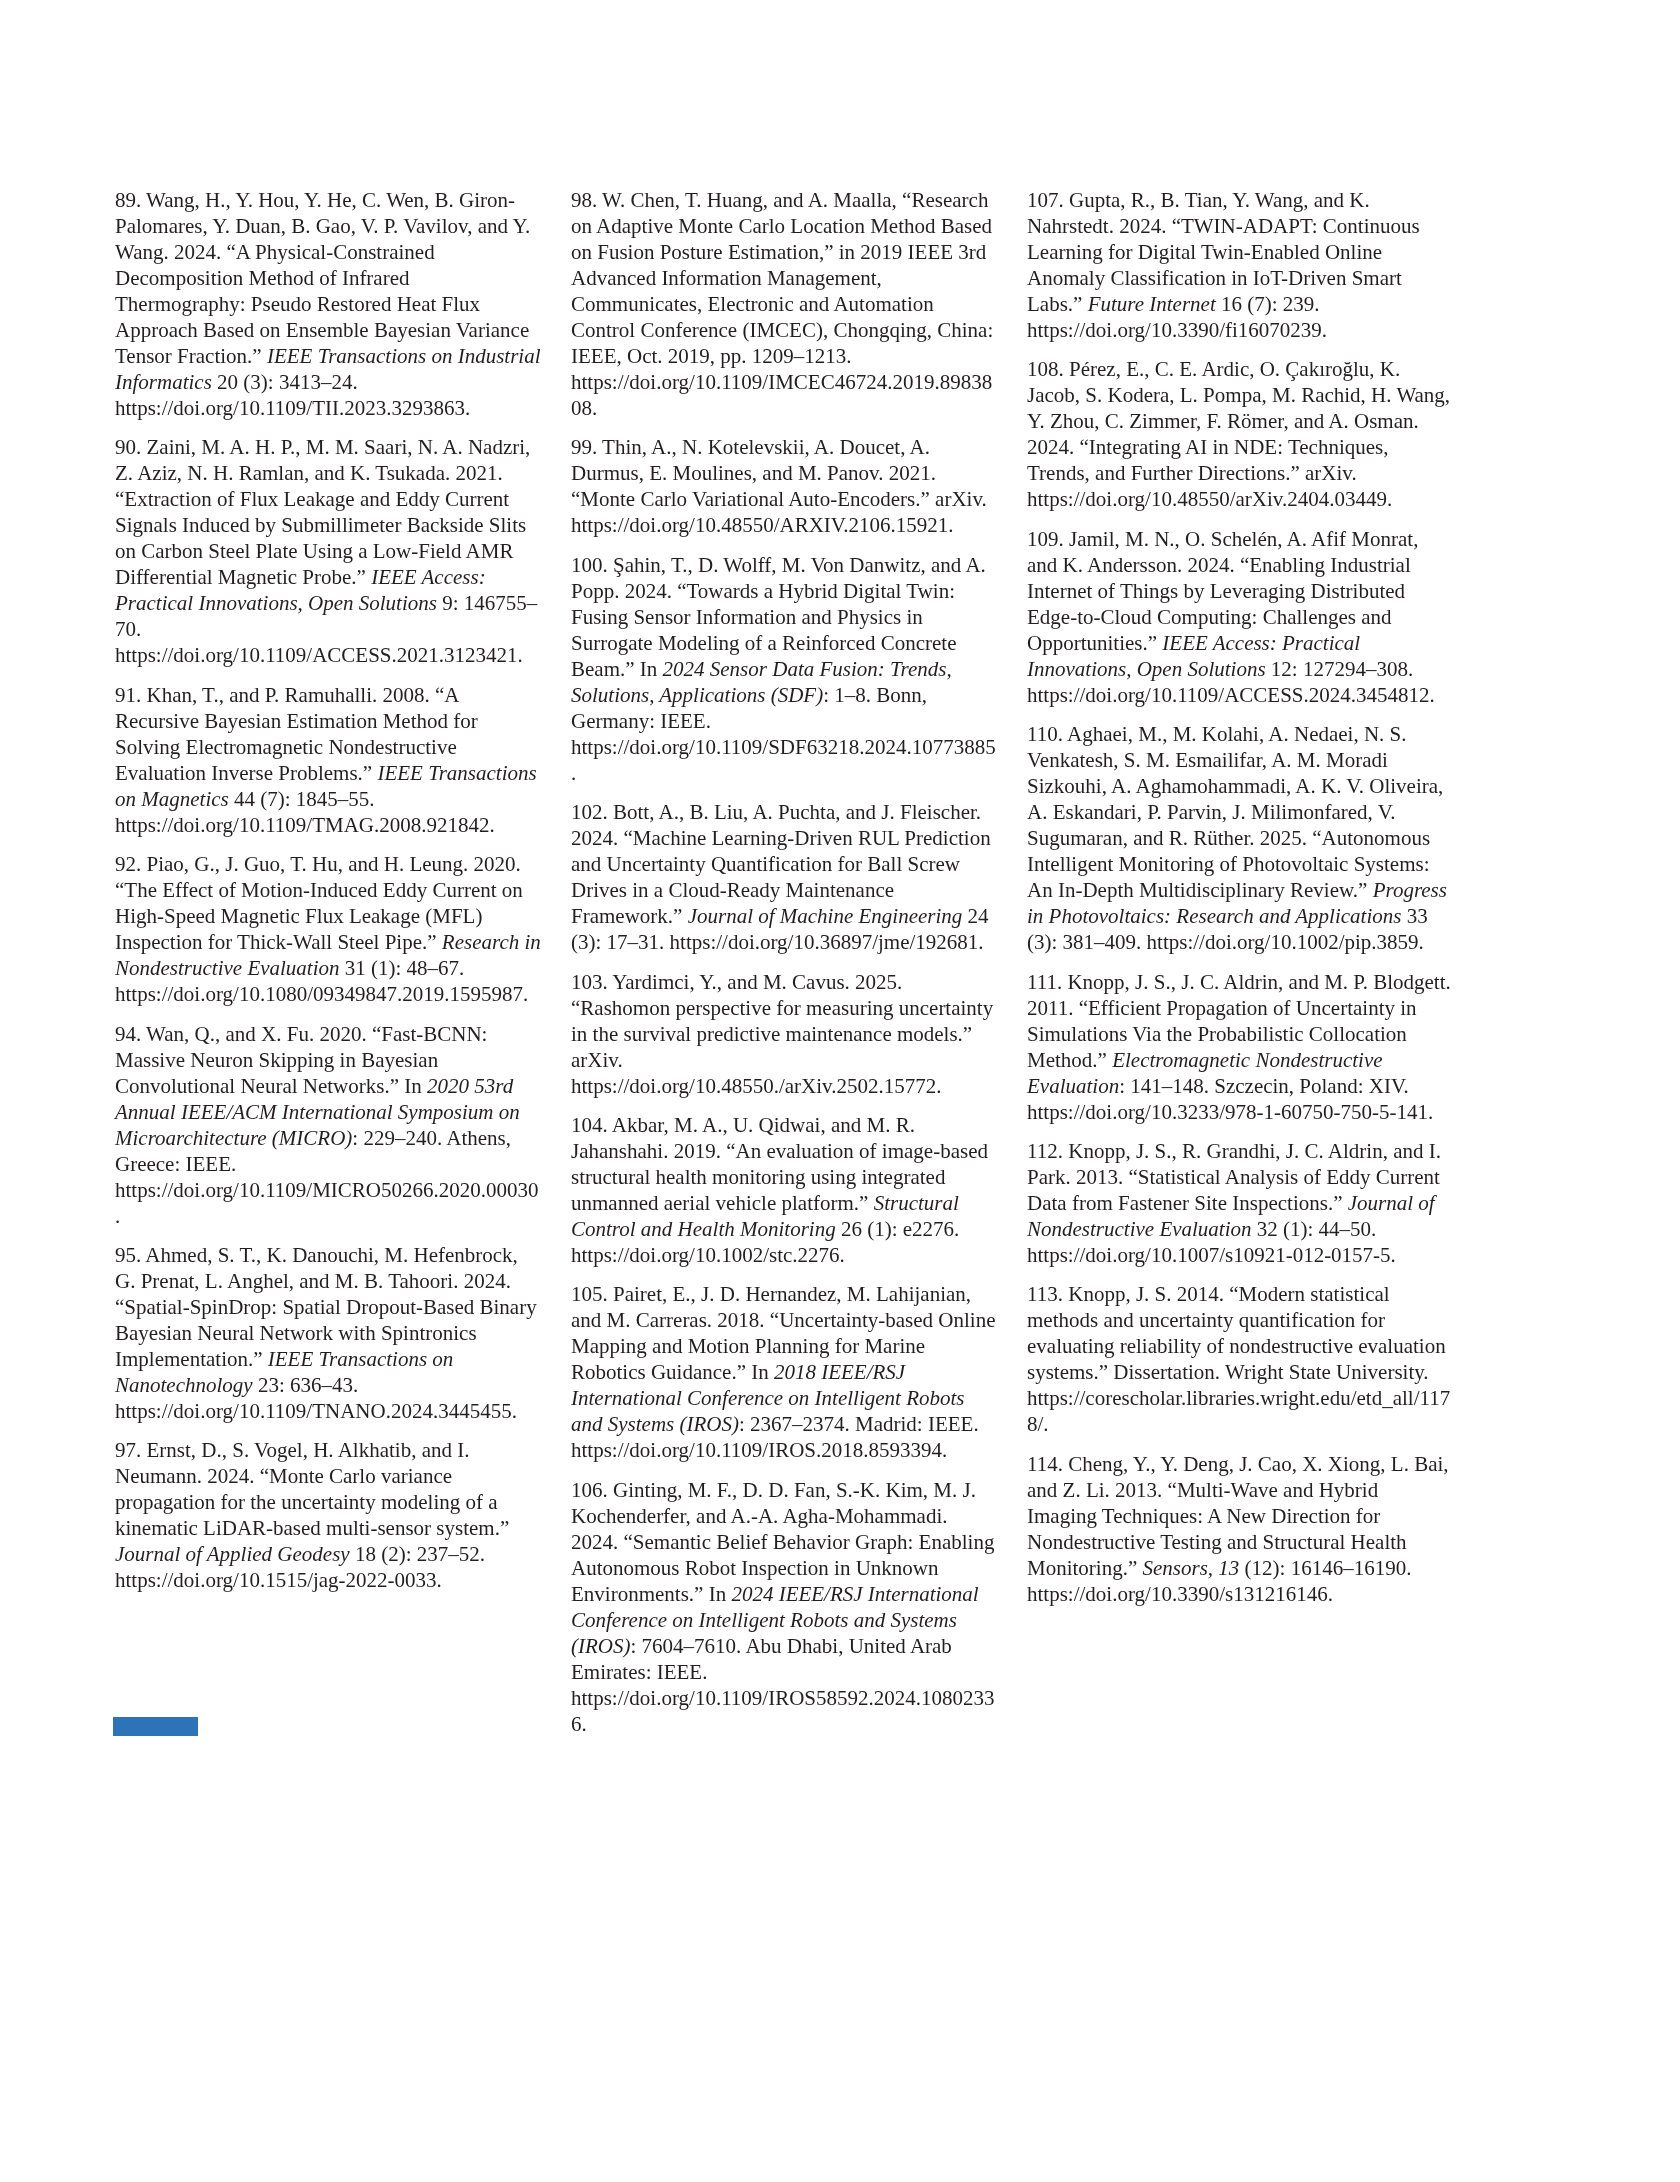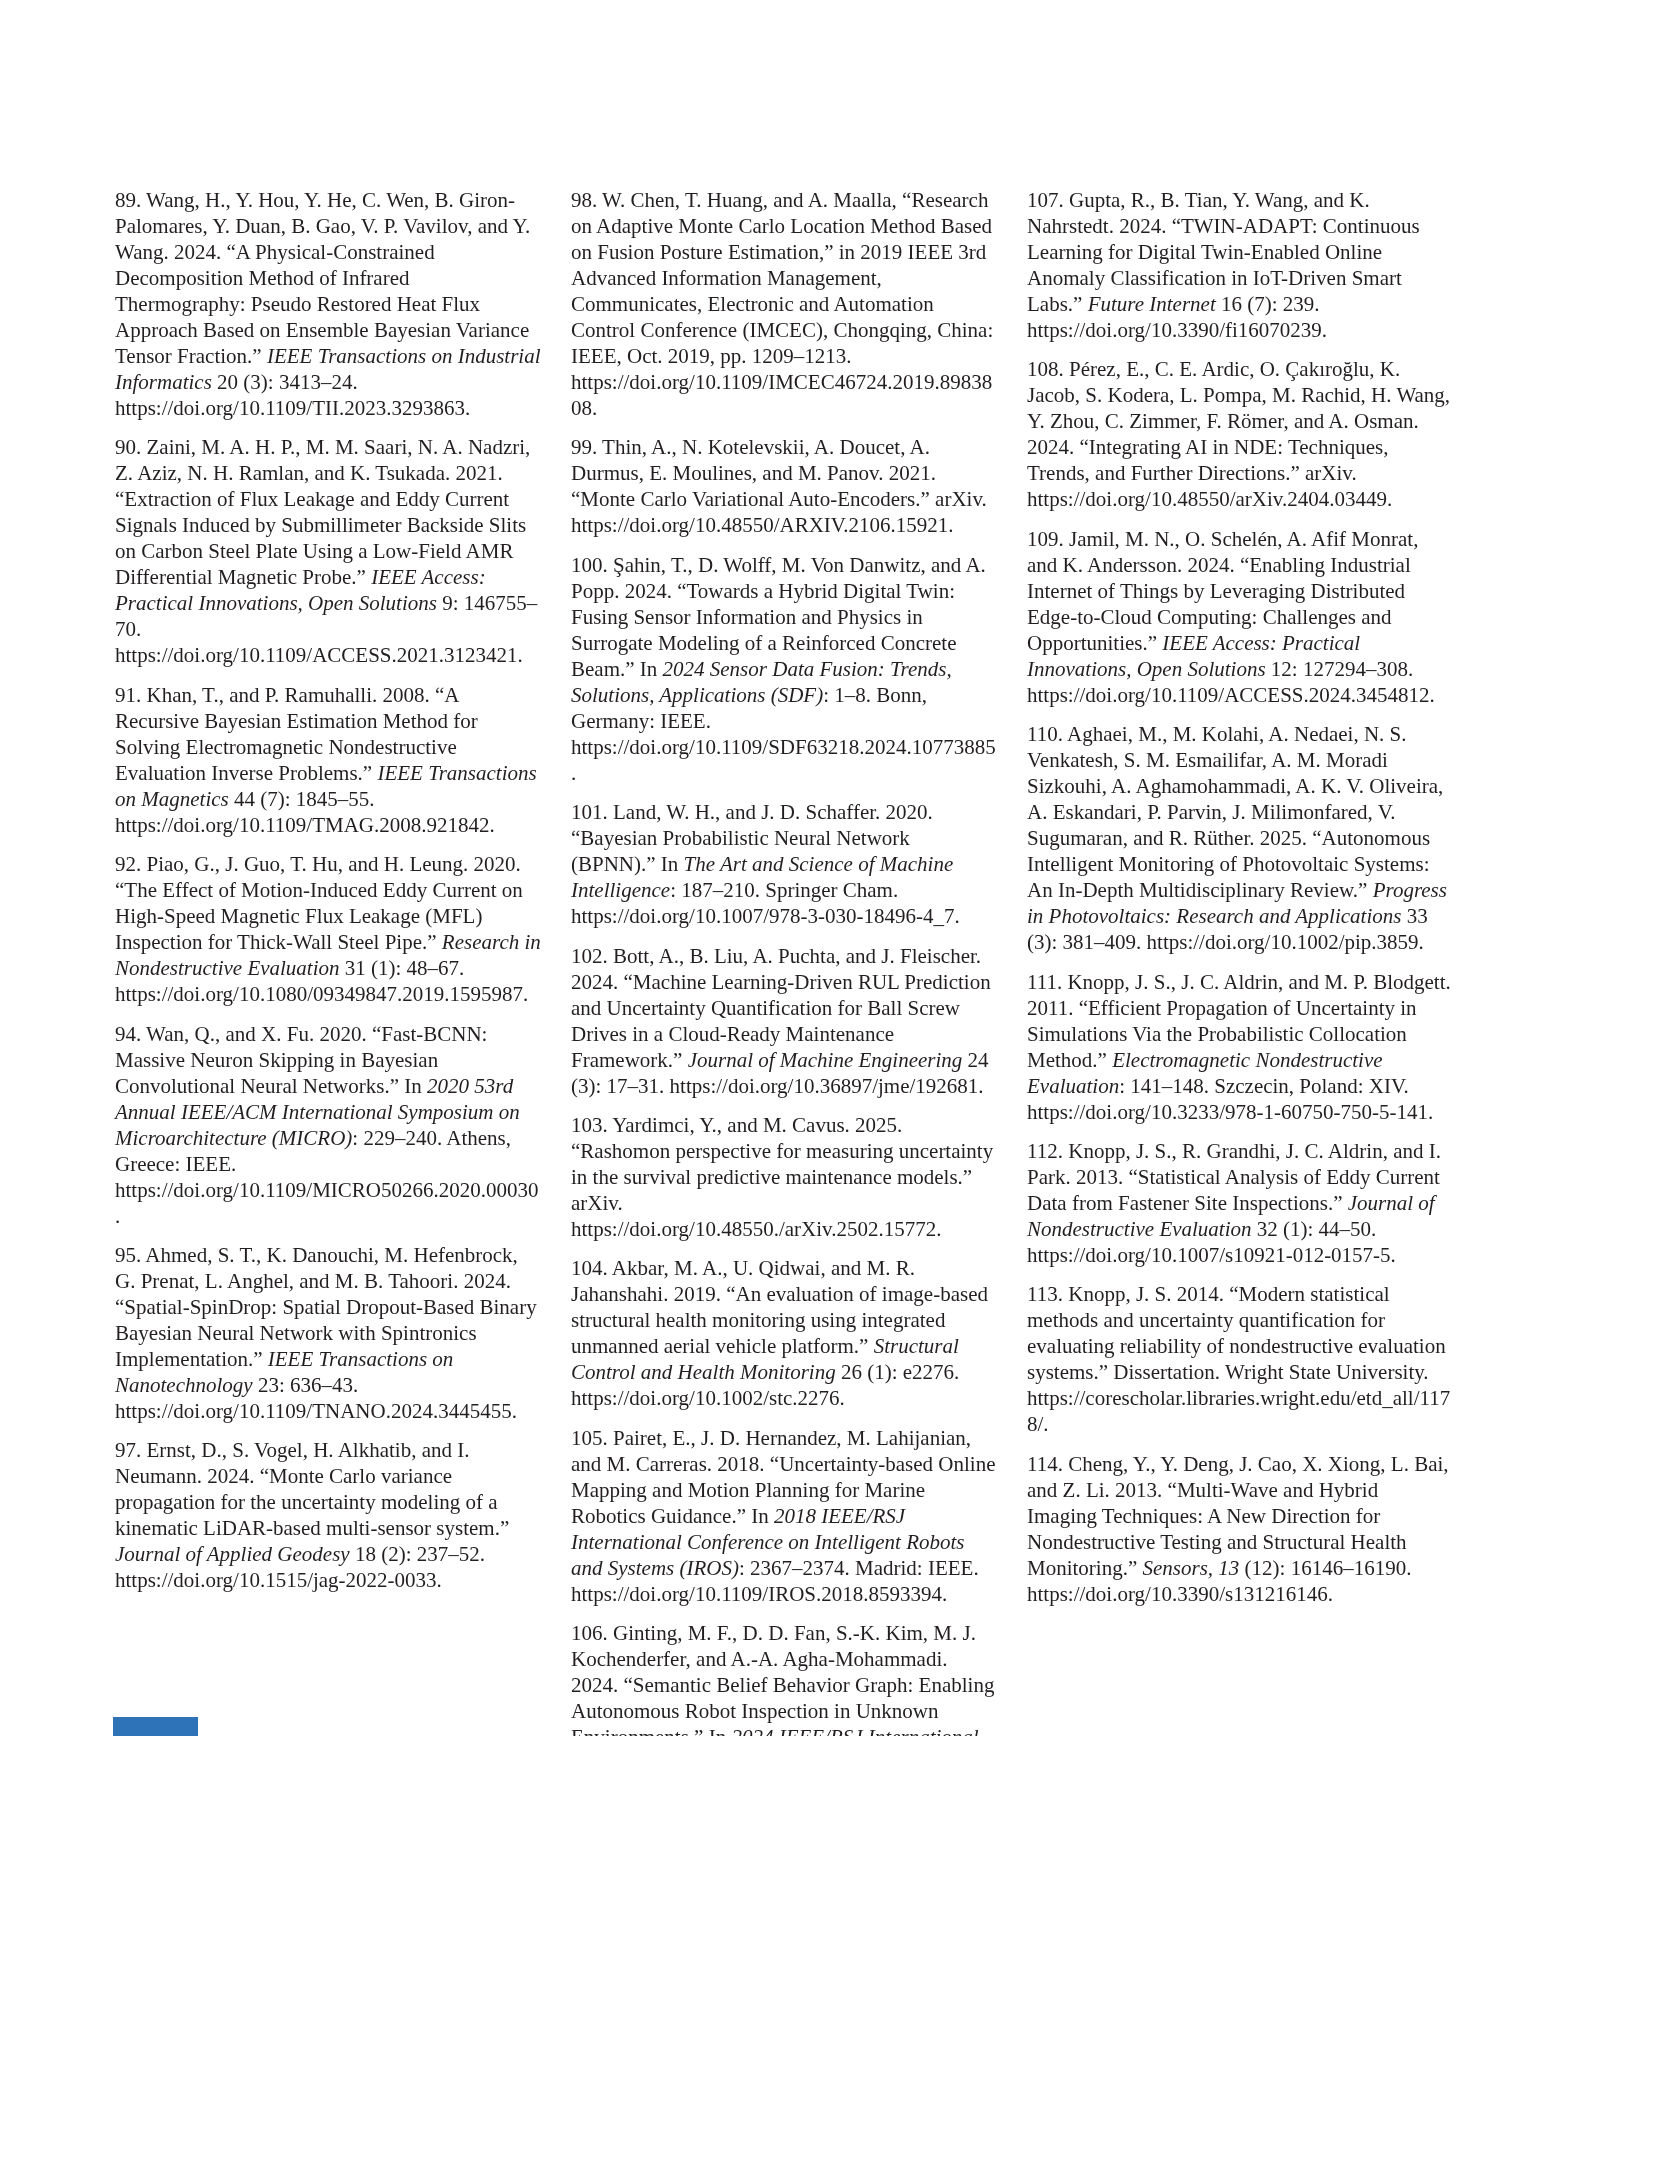--- a/index.html
+++ b/index.html
@@ -82,21 +82,20 @@
         <p class="ref"><span>91. Khan, T., and P. Ramuhalli. 2008. “A Recursive Bayesian Estimation Method for Solving Electromagnetic Nondestructive Evaluation Inverse Problems.” </span><i>IEEE Transactions on Magnetics</i><span> 44 (7): 1845–55. https://doi.org/10.1109/TMAG.2008.921842.</span></p>
         <p class="ref"><span>92. Piao, G., J. Guo, T. Hu, and H. Leung. 2020. “The Effect of Motion-Induced Eddy Current on High-Speed Magnetic Flux Leakage (MFL) Inspection for Thick-Wall Steel Pipe.” </span><i>Research in Nondestructive Evaluation</i><span> 31 (1): 48–67. https://doi.org/10.1080/09349847.2019.1595987.</span></p>
         <p class="ref"><span>94. Wan, Q., and X. Fu. 2020. “Fast-BCNN: Massive Neuron Skipping in Bayesian Convolutional Neural Networks.” In </span><i>2020 53rd Annual IEEE/ACM International Symposium on Microarchitecture (MICRO)</i><span>: 229–240. Athens, Greece: IEEE. https://doi.org/10.1109/MICRO50266.2020.00030.</span></p>
         <p class="ref"><span>95. Ahmed, S. T., K. Danouchi, M. Hefenbrock, G. Prenat, L. Anghel, and M. B. Tahoori. 2024. “Spatial-SpinDrop: Spatial Dropout-Based Binary Bayesian Neural Network with Spintronics Implementation.” </span><i>IEEE Transactions on Nanotechnology</i><span> 23: 636–43. https://doi.org/10.1109/TNANO.2024.3445455.</span></p>
         <p class="ref"><span>97. Ernst, D., S. Vogel, H. Alkhatib, and I. Neumann. 2024. “Monte Carlo variance propagation for the uncertainty modeling of a kinematic LiDAR-based multi-sensor system.” </span><i>Journal of Applied Geodesy</i><span> 18 (2): 237–52. https://doi.org/10.1515/jag-2022-0033.</span></p>
       </section>
     <section class="col">
         <p class="ref"><span>98. W. Chen, T. Huang, and A. Maalla, “Research on Adaptive Monte Carlo Location Method Based on Fusion Posture Estimation,” in 2019 IEEE 3rd Advanced Information Management, Communicates, Electronic and Automation Control Conference (IMCEC), Chongqing, China: IEEE, Oct. 2019, pp. 1209–1213. https://doi.org/10.1109/IMCEC46724.2019.8983808.</span></p>
         <p class="ref"><span>99. Thin, A., N. Kotelevskii, A. Doucet, A. Durmus, E. Moulines, and M. Panov. 2021. “Monte Carlo Variational Auto-Encoders.” arXiv. https://doi.org/10.48550/ARXIV.2106.15921.</span></p>
         <p class="ref"><span>100. Şahin, T., D. Wolff, M. Von Danwitz, and A. Popp. 2024. “Towards a Hybrid Digital Twin: Fusing Sensor Information and Physics in Surrogate Modeling of a Reinforced Concrete Beam.” In </span><i>2024 Sensor Data Fusion: Trends, Solutions, Applications (SDF)</i><span>: 1–8. Bonn, Germany: IEEE. https://doi.org/10.1109/SDF63218.2024.10773885.</span></p>
-        <p class="ref"><span>101. Land, W. H., and J. D. Schaffer. 2020. “Bayesian Probabilistic Neural Network (BPNN).” In </span><i>The Art and Science of Machine Intelligence</i><span>: 187–210. Springer Cham. https://doi.org/10.1007/978-3-030-18496-4_7.</span></p>
         <p class="ref"><span>102. Bott, A., B. Liu, A. Puchta, and J. Fleischer. 2024. “Machine Learning-Driven RUL Prediction and Uncertainty Quantification for Ball Screw Drives in a Cloud-Ready Maintenance Framework.” </span><i>Journal of Machine Engineering</i><span> 24 (3): 17–31. https://doi.org/10.36897/jme/192681.</span></p>
         <p class="ref"><span>103. Yardimci, Y., and M. Cavus. 2025. “Rashomon perspective for measuring uncertainty in the survival predictive maintenance models.” arXiv. https://doi.org/10.48550./arXiv.2502.15772.</span></p>
         <p class="ref"><span>104. Akbar, M. A., U. Qidwai, and M. R. Jahanshahi. 2019. “An evaluation of image-based structural health monitoring using integrated unmanned aerial vehicle platform.” </span><i>Structural Control and Health Monitoring</i><span> 26 (1): e2276. https://doi.org/10.1002/stc.2276.</span></p>
         <p class="ref"><span>105. Pairet, E., J. D. Hernandez, M. Lahijanian, and M. Carreras. 2018. “Uncertainty-based Online Mapping and Motion Planning for Marine Robotics Guidance.” In </span><i>2018 IEEE/RSJ International Conference on Intelligent Robots and Systems (IROS)</i><span>: 2367–2374. Madrid: IEEE. https://doi.org/10.1109/IROS.2018.8593394.</span></p>
         <p class="ref"><span>106. Ginting, M. F., D. D. Fan, S.-K. Kim, M. J. Kochenderfer, and A.-A. Agha-Mohammadi. 2024. “Semantic Belief Behavior Graph: Enabling Autonomous Robot Inspection in Unknown Environments.” In </span><i>2024 IEEE/RSJ International Conference on Intelligent Robots and Systems (IROS)</i><span>: 7604–7610. Abu Dhabi, United Arab Emirates: IEEE. https://doi.org/10.1109/IROS58592.2024.10802336.</span></p>
       </section>
     <section class="col">
         <p class="ref"><span>107. Gupta, R., B. Tian, Y. Wang, and K. Nahrstedt. 2024. “TWIN-ADAPT: Continuous Learning for Digital Twin-Enabled Online Anomaly Classification in IoT-Driven Smart Labs.” </span><i>Future Internet</i><span> 16 (7): 239. https://doi.org/10.3390/fi16070239.</span></p>
         <p class="ref"><span>108. Pérez, E., C. E. Ardic, O. Çakıroğlu, K. Jacob, S. Kodera, L. Pompa, M. Rachid, H. Wang, Y. Zhou, C. Zimmer, F. Römer, and A. Osman. 2024. “Integrating AI in NDE: Techniques, Trends, and Further Directions.” arXiv. https://doi.org/10.48550/arXiv.2404.03449.</span></p>
         <p class="ref"><span>109. Jamil, M. N., O. Schelén, A. Afif Monrat, and K. Andersson. 2024. “Enabling Industrial Internet of Things by Leveraging Distributed Edge-to-Cloud Computing: Challenges and Opportunities.” </span><i>IEEE Access: Practical Innovations, Open Solutions</i><span> 12: 127294–308. https://doi.org/10.1109/ACCESS.2024.3454812.</span></p>

